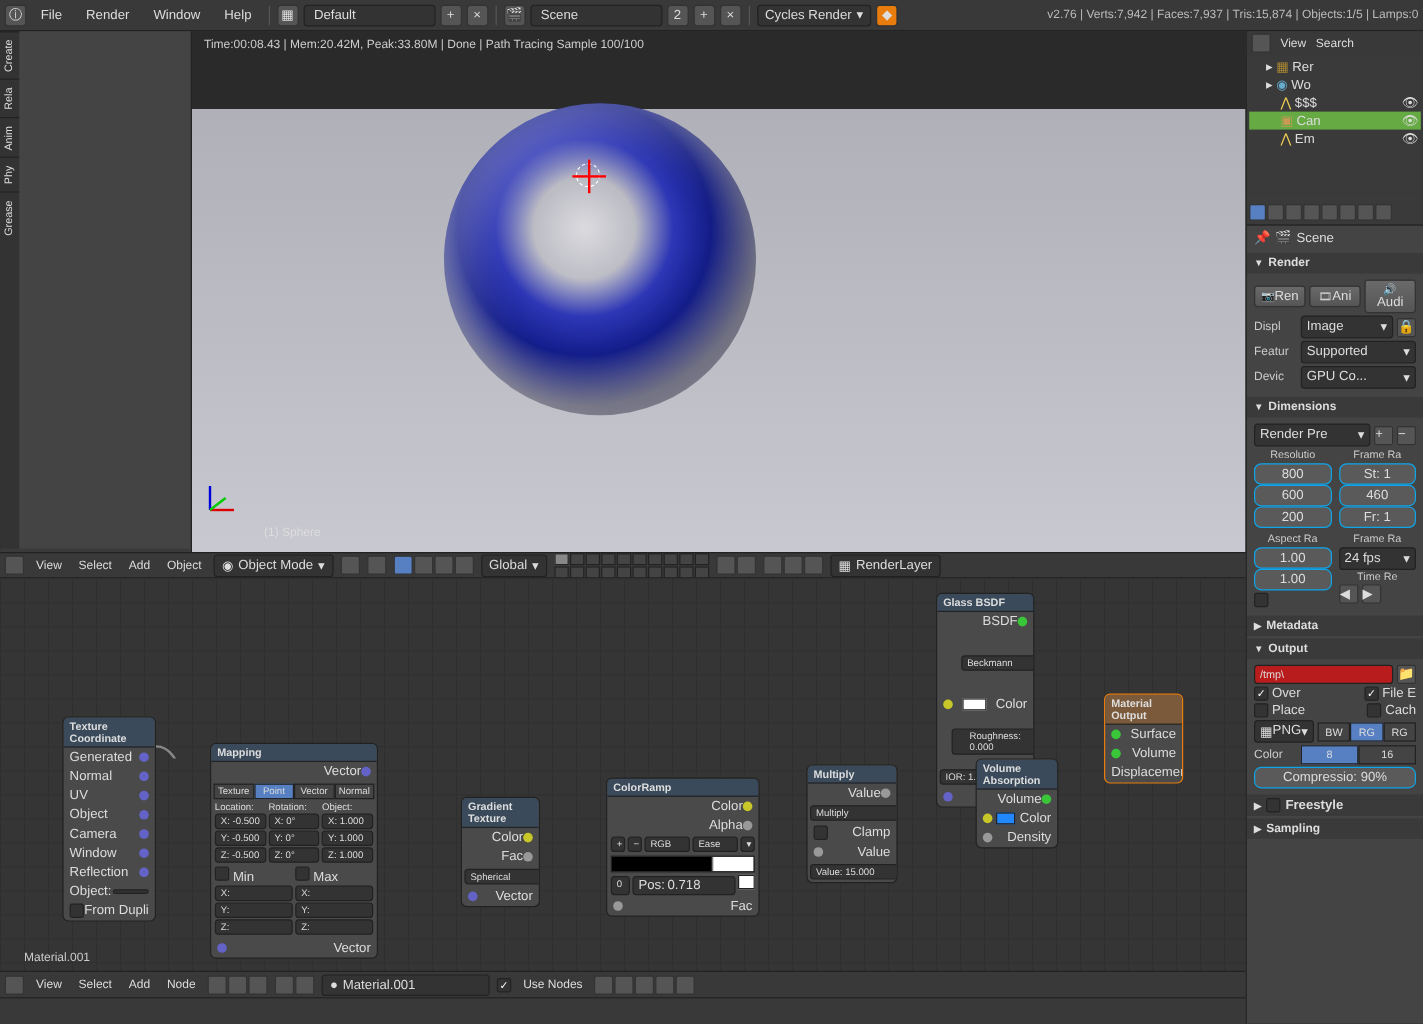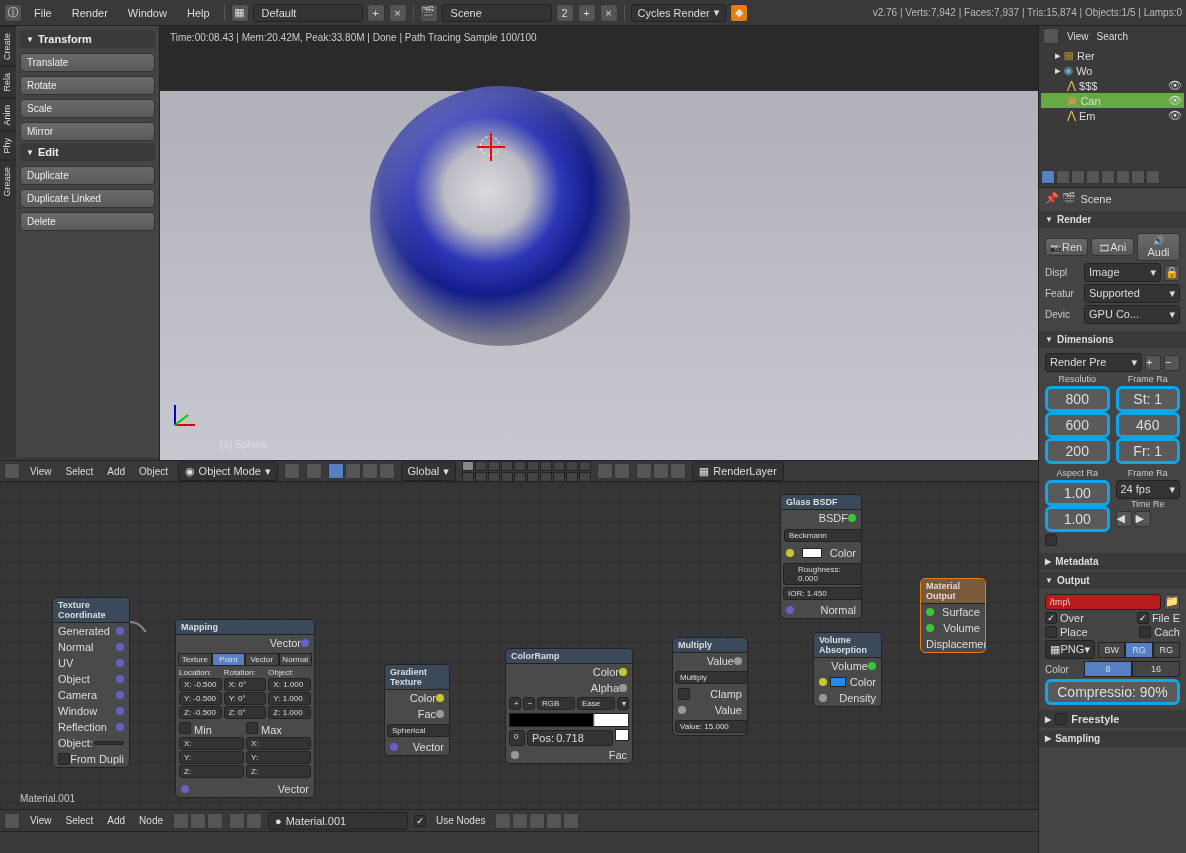--- a/index.html
+++ b/index.html
@@ -81,21 +81,21 @@
 .prop-icons .icon-sq { width: 14px; height: 14px; }
 .prop-crumb { padding: 4px 6px; font-size: 10px; display: flex; align-items: center; gap: 4px; }
 .prop-panel-header { background: #3a3a3a; padding: 3px 6px; font-size: 10px; font-weight: bold; display: flex; align-items: center; gap: 4px; margin-top: 2px; }
 .prop-panel-header::before { content: "▼"; font-size: 8px; }
 .prop-panel-header.collapsed::before { content: "▶"; }
 .prop-body { padding: 3px 6px; }
 .prop-row { display: flex; align-items: center; gap: 3px; margin: 2px 0; }
 .prop-label { font-size: 10px; color: #ccc; min-width: 36px; }
 .prop-dd { flex: 1; background: #333; border: 1px solid #222; border-radius: 3px; padding: 2px 4px; font-size: 9px; display: flex; justify-content: space-between; }
 .prop-btn { background: linear-gradient(#6a6a6a,#555); border: 1px solid #333; border-radius: 3px; padding: 2px 4px; font-size: 9px; flex: 1; text-align: center; cursor: pointer; }
-.prop-num { background: #5a5a5a; border: 3px solid #0ea5e9; border-radius: 6px; padding: 2px 4px; font-size: 14px; flex: 1; text-align: center; }
+.prop-num { background: #5a5a5a; border: 1px solid #0ea5e9; border-radius: 6px; padding: 2px 4px; font-size: 11px; flex: 1; text-align: center; }
 .prop-cols { display: flex; gap: 6px; }
 .prop-col { flex: 1; }
 .prop-col-head { font-size: 9px; color: #ccc; text-align: center; margin-bottom: 2px; }
 .checkbox { width: 12px; height: 12px; background: #333; border: 1px solid #222; border-radius: 2px; display: inline-flex; align-items: center; justify-content: center; }
 .checkbox.on::after { content: "✓"; font-size: 9px; color: #fff; }
 .toggle-group { display: flex; }
 .toggle-group .tg { flex: 1; background: #444; border: 1px solid #222; padding: 2px; font-size: 9px; text-align: center; }
 .toggle-group .tg.on { background: #5680C2; }
 .path-field { background: #b91c1c; border: 1px solid #222; border-radius: 3px; padding: 2px 4px; font-size: 9px; flex: 1; }
 </style>
@@ -135,31 +135,20 @@
 </div>
 
 <div class="left-panel">
   <div class="tab-strip">
     <div class="tab">Create</div>
     <div class="tab">Rela</div>
     <div class="tab">Anim</div>
     <div class="tab">Phy</div>
     <div class="tab">Grease</div>
   </div>
-  <div class="panel-body">
-    <div class="panel-header">Transform</div>
-    <button class="panel-btn">Translate</button>
-    <button class="panel-btn">Rotate</button>
-    <button class="panel-btn">Scale</button>
-    <button class="panel-btn">Mirror</button>
-    <div class="panel-header">Edit</div>
-    <button class="panel-btn">Duplicate</button>
-    <button class="panel-btn">Duplicate Linked</button>
-    <button class="panel-btn">Delete</button>
-  </div>
   <div style="position:absolute;bottom:0;left:0;right:0;padding:3px 6px;background:#3a3a3a;" class="panel-header">Move and Attach</div>
 </div>
 
 <div class="viewport">
   <div class="vp-overlay">Time:00:08.43 | Mem:20.42M, Peak:33.80M | Done | Path Tracing Sample 100/100</div>
   <div class="sphere"></div>
   <div class="cursor3d"></div>
   <div class="vp-label">(1) Sphere</div>
   <svg class="axis" viewBox="0 0 30 30">
     <line x1="5" y1="25" x2="25" y2="25" stroke="#d00" stroke-width="2"></line>
@@ -387,27 +376,27 @@
       </div>
     <div class="node-field" style="margin:2px;">Value: 15.000</div>
   </div>
 
   <div class="node" style="left:780px;top:12px;width:82px;">
     <div class="node-title">Glass BSDF</div>
     <div class="node-row" style="justify-content:flex-end;">
         <span>BSDF</span>
         <span class="socket sock-g"></span>
       </div>
-    <div class="node-field" style="margin:3px;">Beckmann</div>
+    <div class="node-field" style="margin:20px;">Beckmann</div>
     <div class="node-row">
         <span class="socket sock-y"></span>
         <span style="width:20px;height:10px;background:#fff;border:1px solid #222;"></span>
         <span>Color</span>
       </div>
-    <div class="node-field" style="margin:2px;padding-left:14px;">Roughness: 0.000</div>
+    <div class="node-field" style="margin:12px;padding-left:14px;">Roughness: 0.000</div>
     <div class="node-field" style="margin:2px;">IOR: 1.450</div>
     <div class="node-row">
         <span class="socket sock-p"></span>
         <span>Normal</span>
       </div>
   </div>
 
   <div class="node" style="left:813px;top:150px;width:69px;">
     <div class="node-title">Volume Absorption</div>
     <div class="node-row" style="justify-content:flex-end;">

